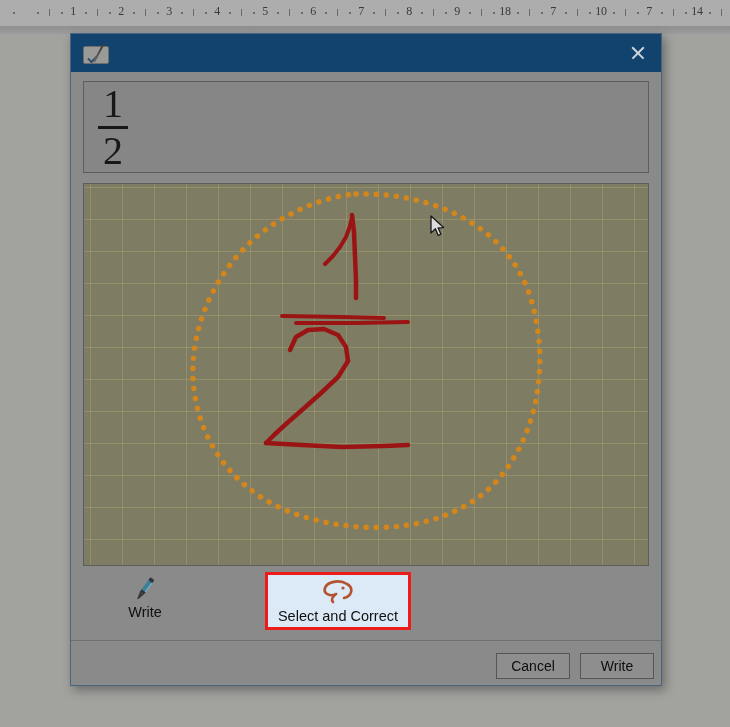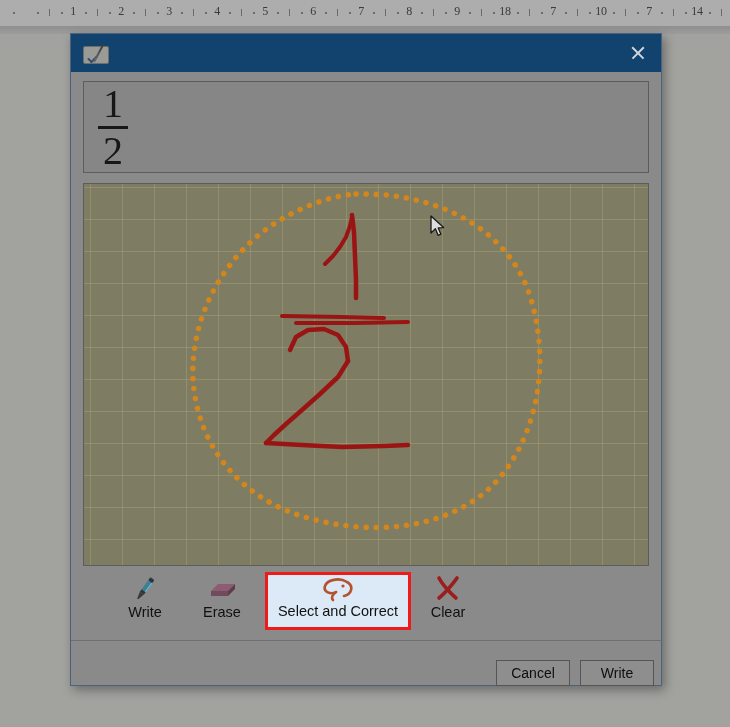--- a/index.html
+++ b/index.html
@@ -260,21 +260,21 @@
   }
   .tool-write { left: 12px; width: 76px; }
   .tool-erase { left: 88px; width: 78px; }
   .tool-select {
     left: 170px;
     width: 146px;
     background: #dce9f7;
     border: 3px solid #ee1b1b;
     padding-top: 1px;
   }
-  .tool-select .lbl { padding-bottom: 8px; }
+  .tool-select .lbl { padding-bottom: 2px; }
   .tool-clear { left: 320px; width: 66px; }
 
   
   .footer-sep {
     position: absolute;
     left: 0;
     top: 568px;
     width: 592px;
     height: 1px;
     background: #6f6f6f;
@@ -286,21 +286,20 @@
     background: #8e8e8e;
     border: 1px solid #555;
     font-family: "Liberation Sans", sans-serif;
     font-size: 14px;
     color: #0e0e0e;
     display: flex;
     align-items: center;
     justify-content: center;
     cursor: pointer;
     box-sizing: border-box;
-    margin-top: 7px;
   }
   .btn-cancel { left: 425px; width: 74px; }
   .btn-insert { left: 509px; width: 74px; }
 </style>
 </head>
 <body>
 
 <div id="root">
 
   <div class="doc-bg"></div>
@@ -441,51 +440,32 @@
                 <rect x="13" y="17" width="5" height="3" fill="#2b3640"></rect>
                 <path d="M13 20 L18 20 L16.4 26 L14.6 26 Z" fill="#3a3a3a"></path>
                 <path d="M14.6 26 L16.4 26 L15.5 27.6 Z" fill="#1b1b1b"></path>
                 <rect x="17" y="6" width="1.2" height="11" fill="#6fb6c7"></rect>
               </g>
             </svg>
           </div>
           <div class="lbl">Write</div>
         </div>
 
-        <div class="tool tool-erase">
-          <div class="ico">
-            <svg width="34" height="24" viewBox="0 0 34 24">
-              <path d="M6 15 L13 8 L30 8 L23 15 Z" fill="#8d5c72"></path>
-              <path d="M6 15 L23 15 L23 20 L6 20 Z" fill="#714a5c"></path>
-              <path d="M23 15 L30 8 L30 13 L23 20 Z" fill="#5d3c4c"></path>
-            </svg>
-          </div>
-          <div class="lbl">Erase</div>
-        </div>
 
         <div class="tool tool-select">
           <div class="ico">
             <svg width="40" height="26" viewBox="0 0 40 26">
               <path d="M26 19 C 34 17, 36 9, 29 5 C 21 0, 9 3, 7 9 C 5 15, 13 18, 18 15" fill="none" stroke="#b4522f" stroke-width="2.6" stroke-linecap="round"></path>
               <path d="M18 15 C 14 18, 13 21, 15 23" fill="none" stroke="#b4522f" stroke-width="2.6" stroke-linecap="round"></path>
               <circle cx="25" cy="9" r="1.6" fill="#b4522f"></circle>
             </svg>
           </div>
           <div class="lbl">Select and Correct</div>
         </div>
 
-        <div class="tool tool-clear">
-          <div class="ico">
-            <svg width="26" height="26" viewBox="0 0 26 26">
-              <path d="M4 3 C 7 9, 16 19, 21 23" stroke="#9b1e1e" stroke-width="3.6" fill="none" stroke-linecap="round"></path>
-              <path d="M22 3 C 18 9, 9 19, 4 23" stroke="#9b1e1e" stroke-width="3.6" fill="none" stroke-linecap="round"></path>
-            </svg>
-          </div>
-          <div class="lbl">Clear</div>
-        </div>
       </div>
 
       <div class="footer-sep"></div>
 
       <div class="btn btn-cancel">Cancel</div>
       <div class="btn btn-insert">Write</div>
 
     </div>
   </div>
 </div>

